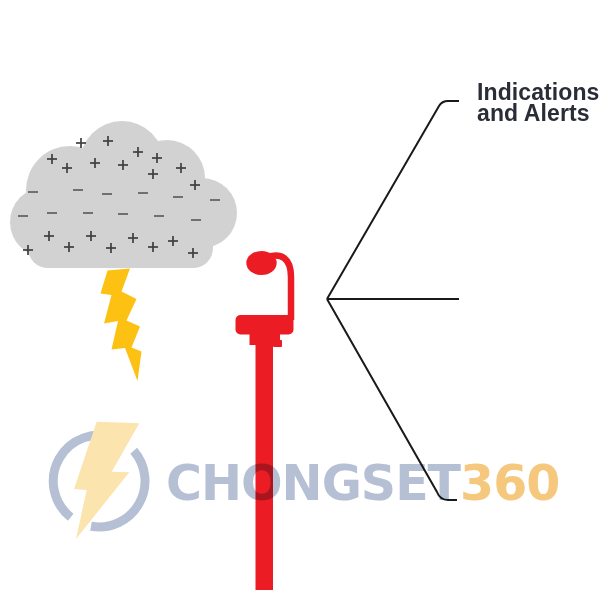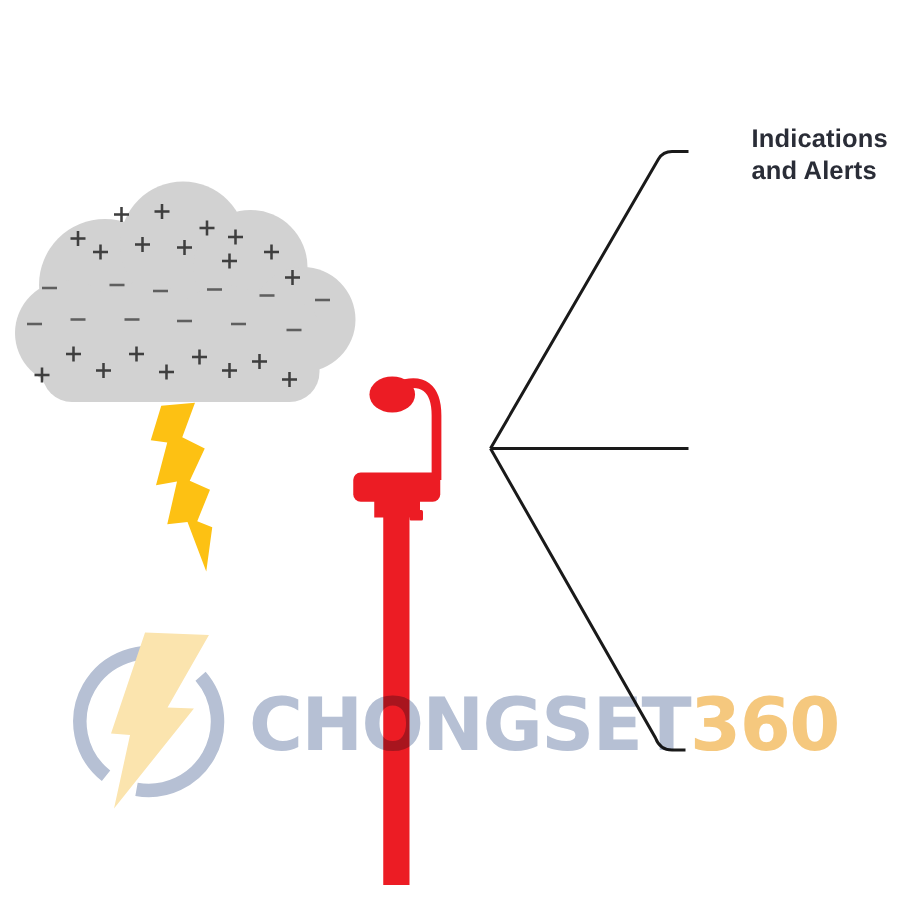--- a/index.html
+++ b/index.html
@@ -10,26 +10,25 @@
     background: #ffffff;
     overflow: hidden;
     font-family: "Liberation Sans", sans-serif;
   }
   .stage svg { position: absolute; left: 0; top: 0; }
   .watermark { mix-blend-mode: multiply; }
   .label {
     position: absolute;
     font-family: "Liberation Sans", sans-serif;
     font-weight: 700;
-    font-size: 17px;
+    font-size: 23px;
     line-height: 21px;
     color: #2A2D37;
     white-space: pre-line;
     letter-spacing: 0.1px;
-    margin-left: 24px;
   }
   .label-indications { left: 477px; top: 82px; }
   .label-information { left: 477px; top: 290px; }
   .label-integration { left: 477px; top: 472px; }
   .logo-text {
     font-family: "DejaVu Sans", sans-serif;
     font-weight: bold;
     font-size: 49px;
     letter-spacing: -1px;
   }

